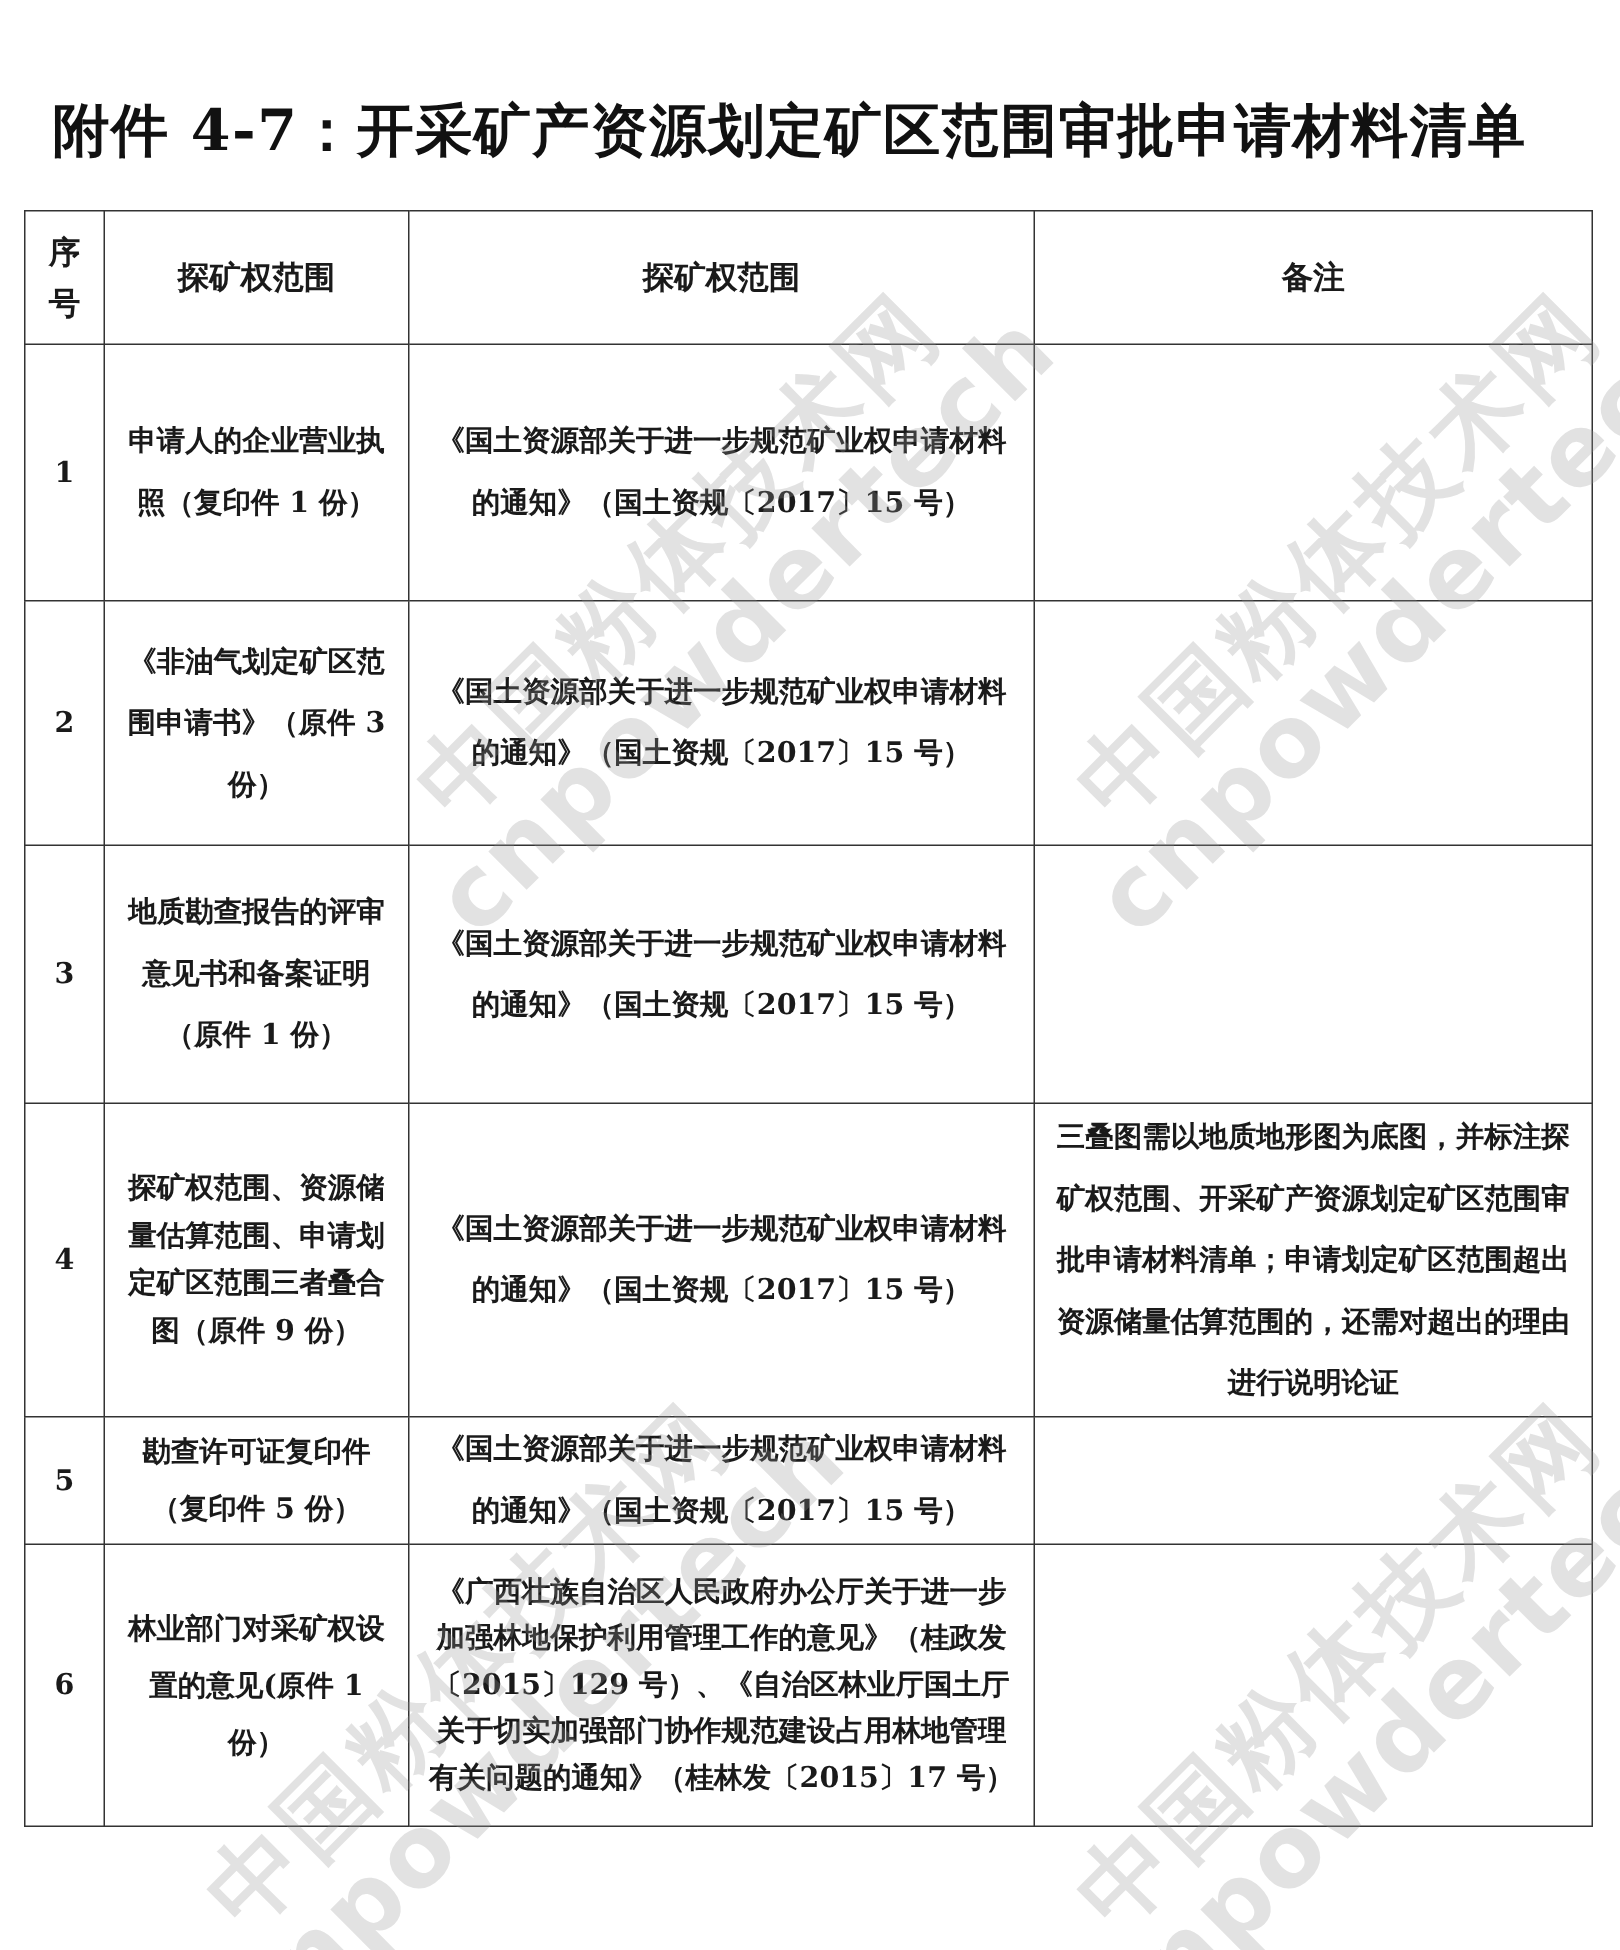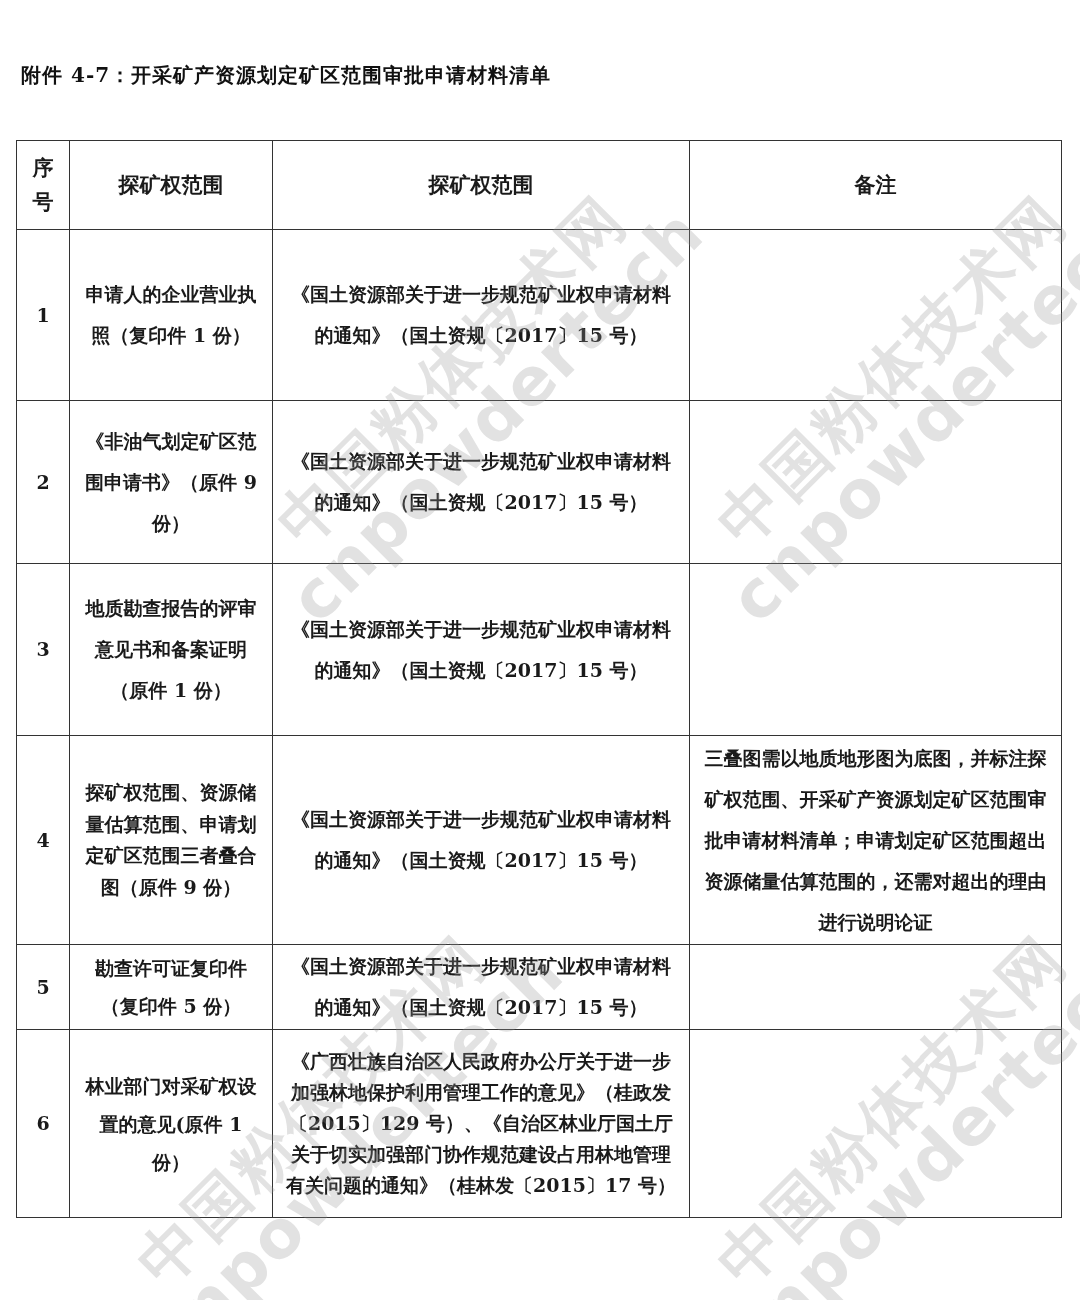--- a/index.html
+++ b/index.html
@@ -1,21 +1,21 @@
 <!DOCTYPE html>
 <html><head>
   <meta charset="utf-8">
   <style>
     html, body { margin: 0; padding: 0; }
     body {
       width: 1080px; height: 1300px; background: #ffffff; position: relative; overflow: hidden;
       font-family: "DejaVu Serif", "Liberation Serif", serif; color: #1a1a1a;
     }
     .title {
-      position: absolute; left: 21px; top: 62px; font-size: 20px; font-weight: bold;
+      position: absolute; left: 35px; top: 62px; font-size: 38px; font-weight: bold;
       font-family: "DejaVu Serif", "Liberation Serif", serif; letter-spacing: 1px; color: #111;
       white-space: nowrap;
     }
     table.doc {
       position: absolute; left: 16px; top: 140px; width: 1045px;
       border-collapse: collapse; table-layout: fixed;
     }
     table.doc td, table.doc th {
       border: 1.5px solid #333; text-align: center; vertical-align: middle; padding: 0 10px;
       font-size: 19px; line-height: 41px; font-weight: bold;
@@ -59,21 +59,21 @@
     <th>备注</th>
   </tr>
   <tr style="height:171px;">
     <td class="seq">1</td>
     <td class="name">申请人的企业营业执照（复印件 1 份）</td>
     <td class="basis">《国土资源部关于进一步规范矿业权申请材料的通知》（国土资规〔2017〕15 号）</td>
     <td class="remark"></td>
   </tr>
   <tr style="height:163px;">
     <td class="seq">2</td>
-    <td class="name">《非油气划定矿区范围申请书》（原件 9 份）</td>
+    <td class="name">《非油气划定矿区范围申请书》（原件 3 份）</td>
     <td class="basis">《国土资源部关于进一步规范矿业权申请材料的通知》（国土资规〔2017〕15 号）</td>
     <td class="remark"></td>
   </tr>
   <tr style="height:172px;">
     <td class="seq">3</td>
     <td class="name">地质勘查报告的评审意见书和备案证明（原件 1 份）</td>
     <td class="basis">《国土资源部关于进一步规范矿业权申请材料的通知》（国土资规〔2017〕15 号）</td>
     <td class="remark"></td>
   </tr>
   <tr style="height:209px;">

